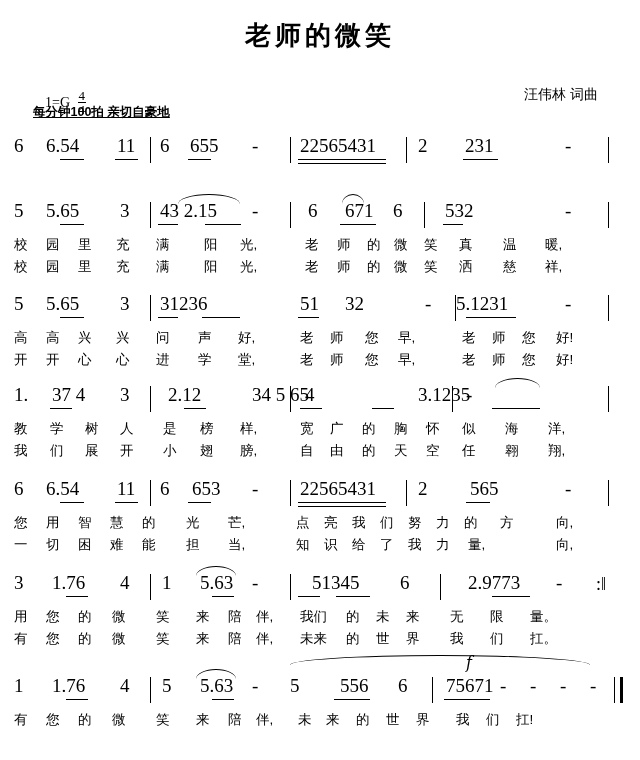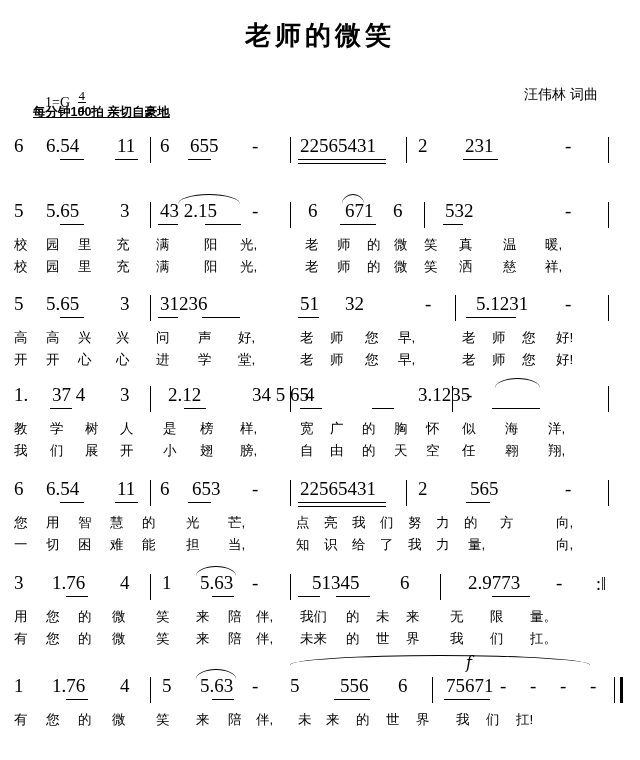--- a/index.html
+++ b/index.html
@@ -281,21 +281,21 @@
       <div class="note" style="left:120px;">3</div>
       <div class="bar" style="left:150px; top:2px; height:26px;"></div>
       <div class="note" style="left:160px;">31236</div>
       <div class="underline1" style="left:158px; top:24px; width:20px;"></div>
       <div class="underline1" style="left:202px; top:24px; width:38px;"></div>
       <div class="note" style="left:300px;">51</div>
       <div class="underline1" style="left:298px; top:24px; width:21px;"></div>
       <div class="note" style="left:345px;">32</div>
       <div class="dash" style="left:425px; top:0px;">-</div>
       <div class="bar" style="left:455px; top:2px; height:26px;"></div>
-      <div class="note" style="left:476px;">5.1231</div>
+      <div class="note" style="left:456px;">5.1231</div>
       <div class="underline1" style="left:466px; top:24px; width:50px;"></div>
       <div class="dash" style="left:565px; top:0px;">-</div>
       <div class="bar" style="left:608px; top:2px; height:26px;"></div>
     </div>
     <div>
       <div class="lyric" style="left:14px; top:36px;">高</div>
       <div class="lyric" style="left:46px; top:36px;">高</div>
       <div class="lyric" style="left:78px; top:36px;">兴</div>
       <div class="lyric" style="left:116px; top:36px;">兴</div>
       <div class="lyric" style="left:156px; top:36px;">问</div>

